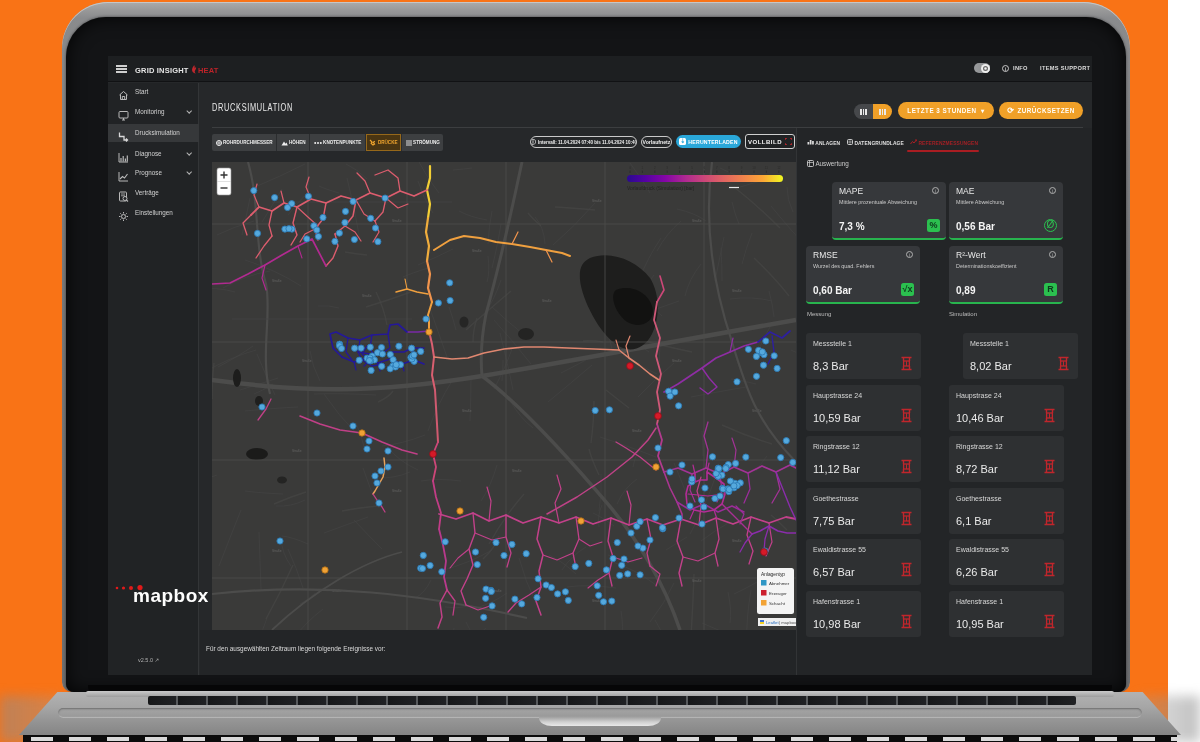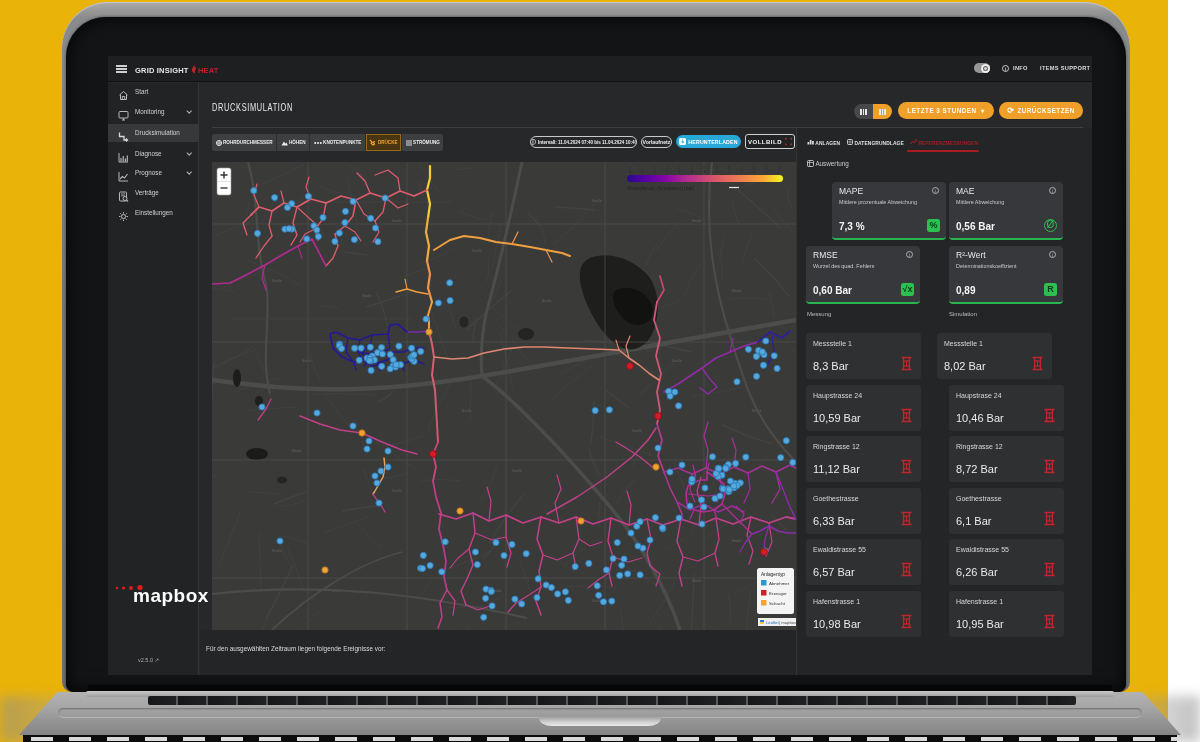--- a/index.html
+++ b/index.html
@@ -1,18 +1,18 @@
 <!DOCTYPE html>
 <html><head>
 <meta charset="utf-8">
 <style>
   * { margin:0; padding:0; box-sizing:border-box; }
   html,body { width:1200px; height:742px; background:#ffffff; overflow:hidden;
     font-family:"Liberation Sans", sans-serif; }
-  #stage { position:relative; width:1168px; height:742px; background:#eab308; }
+  #stage { position:relative; width:1168px; height:742px; background:#f97316; }
   .abs { position:absolute; }
 
   
   #lid { left:62px; top:2px; width:1068px; height:690px;
     border-radius:46px 46px 10px 10px;
     background:linear-gradient(180deg,#ababab 0px,#999999 8px,#8a8b8d 16px,#77787a 40%,#6d6e70 100%);
     box-shadow:inset 0 1px 0 #c6c6c6;
   }
   #bezel { left:66px; top:17px; width:1060px; height:675px;
     border-radius:40px 40px 8px 8px;
@@ -883,21 +883,21 @@
             <div class="b">8,3 Bar</div>
             <svg width="13" height="15" viewBox="0 0 13 15">
   <g fill="none" stroke="#c0262c" stroke-width="1.6">
    <path d="M1.5 1.5 H11.5 M1.5 13.5 H11.5"></path>
    <path d="M3.5 1.5 V5 M9.5 1.5 V5 M3.5 13.5 V10 M9.5 13.5 V10" stroke-width="1.4"></path>
    <rect x="3.6" y="5" width="5.8" height="5" stroke-width="1.3"></rect>
    <path d="M6.5 5.2 V10" stroke-width="1.1"></path>
   </g>
             </svg>
           </div>
-          <div class="scard" style="left:140px; top:205px;">
+          <div class="scard" style="left:166px; top:205px;">
             <div class="n">Messstelle 1</div>
             <div class="b">8,02 Bar</div>
             <svg width="13" height="15" viewBox="0 0 13 15">
   <g fill="none" stroke="#c0262c" stroke-width="1.6">
    <path d="M1.5 1.5 H11.5 M1.5 13.5 H11.5"></path>
    <path d="M3.5 1.5 V5 M9.5 1.5 V5 M3.5 13.5 V10 M9.5 13.5 V10" stroke-width="1.4"></path>
    <rect x="3.6" y="5" width="5.8" height="5" stroke-width="1.3"></rect>
    <path d="M6.5 5.2 V10" stroke-width="1.1"></path>
   </g>
             </svg>
@@ -945,21 +945,21 @@
   <g fill="none" stroke="#c0262c" stroke-width="1.6">
    <path d="M1.5 1.5 H11.5 M1.5 13.5 H11.5"></path>
    <path d="M3.5 1.5 V5 M9.5 1.5 V5 M3.5 13.5 V10 M9.5 13.5 V10" stroke-width="1.4"></path>
    <rect x="3.6" y="5" width="5.8" height="5" stroke-width="1.3"></rect>
    <path d="M6.5 5.2 V10" stroke-width="1.1"></path>
   </g>
             </svg>
           </div>
           <div class="scard" style="left:9px; top:359.8px;">
             <div class="n">Goethestrasse</div>
-            <div class="b">6,33 Bar</div>
+            <div class="b">7,75 Bar</div>
             <svg width="13" height="15" viewBox="0 0 13 15">
   <g fill="none" stroke="#c0262c" stroke-width="1.6">
    <path d="M1.5 1.5 H11.5 M1.5 13.5 H11.5"></path>
    <path d="M3.5 1.5 V5 M9.5 1.5 V5 M3.5 13.5 V10 M9.5 13.5 V10" stroke-width="1.4"></path>
    <rect x="3.6" y="5" width="5.8" height="5" stroke-width="1.3"></rect>
    <path d="M6.5 5.2 V10" stroke-width="1.1"></path>
   </g>
             </svg>
           </div>
           <div class="scard" style="left:152px; top:359.8px;">

